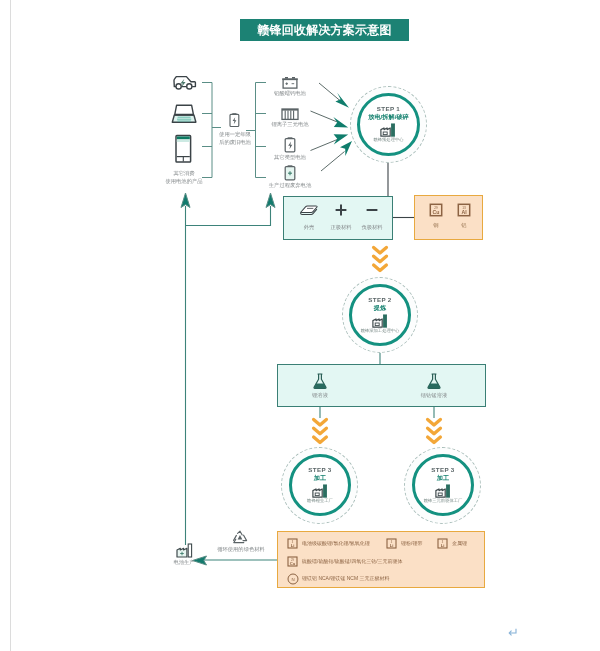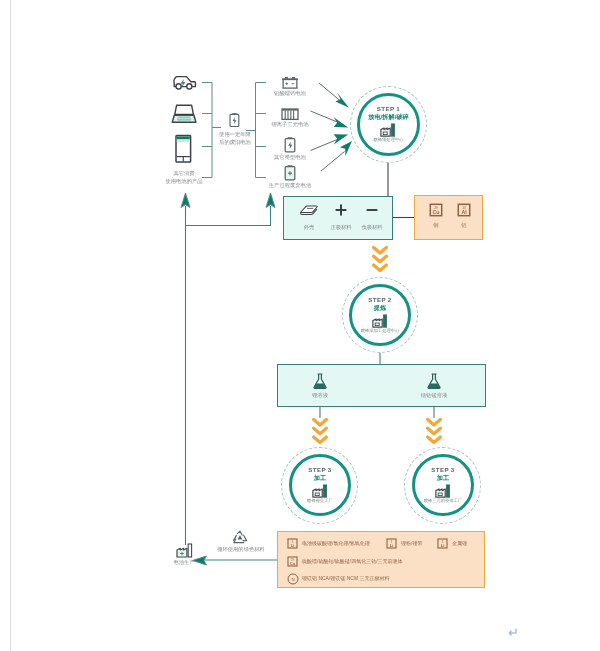--- a/index.html
+++ b/index.html
@@ -31,20 +31,23 @@
   
   .tealbox{background:#e3f7f3;border:1px solid #3a7f75;box-sizing:border-box;}
   .orangebox{background:#fbe0c6;border:1px solid #e8a93f;box-sizing:border-box;}
   .prodtxt{color:#8c6343;font-size:5px;line-height:7px;white-space:nowrap;}
 </style>
 </head>
 <body>
 
 <div id="page">
   <div class="abs" id="pageline"></div>
+  <div class="abs" id="title">
+    <span>赣锋回收解决方案示意图</span>
+  </div>
 
   <svg class="abs" id="svg" viewBox="0 0 600 651">
     <g stroke="#5a8e86" stroke-width="1" fill="none">
 
       <path d="M202 82.5 H212 V177.5 H202"></path>
       <path d="M212 113.5 H202"></path>
       <path d="M212 146.5 H202"></path>
       <path d="M212 127.5 H221"></path>
 
       <path d="M266 82.5 H255.5 V177.5 H266"></path>

